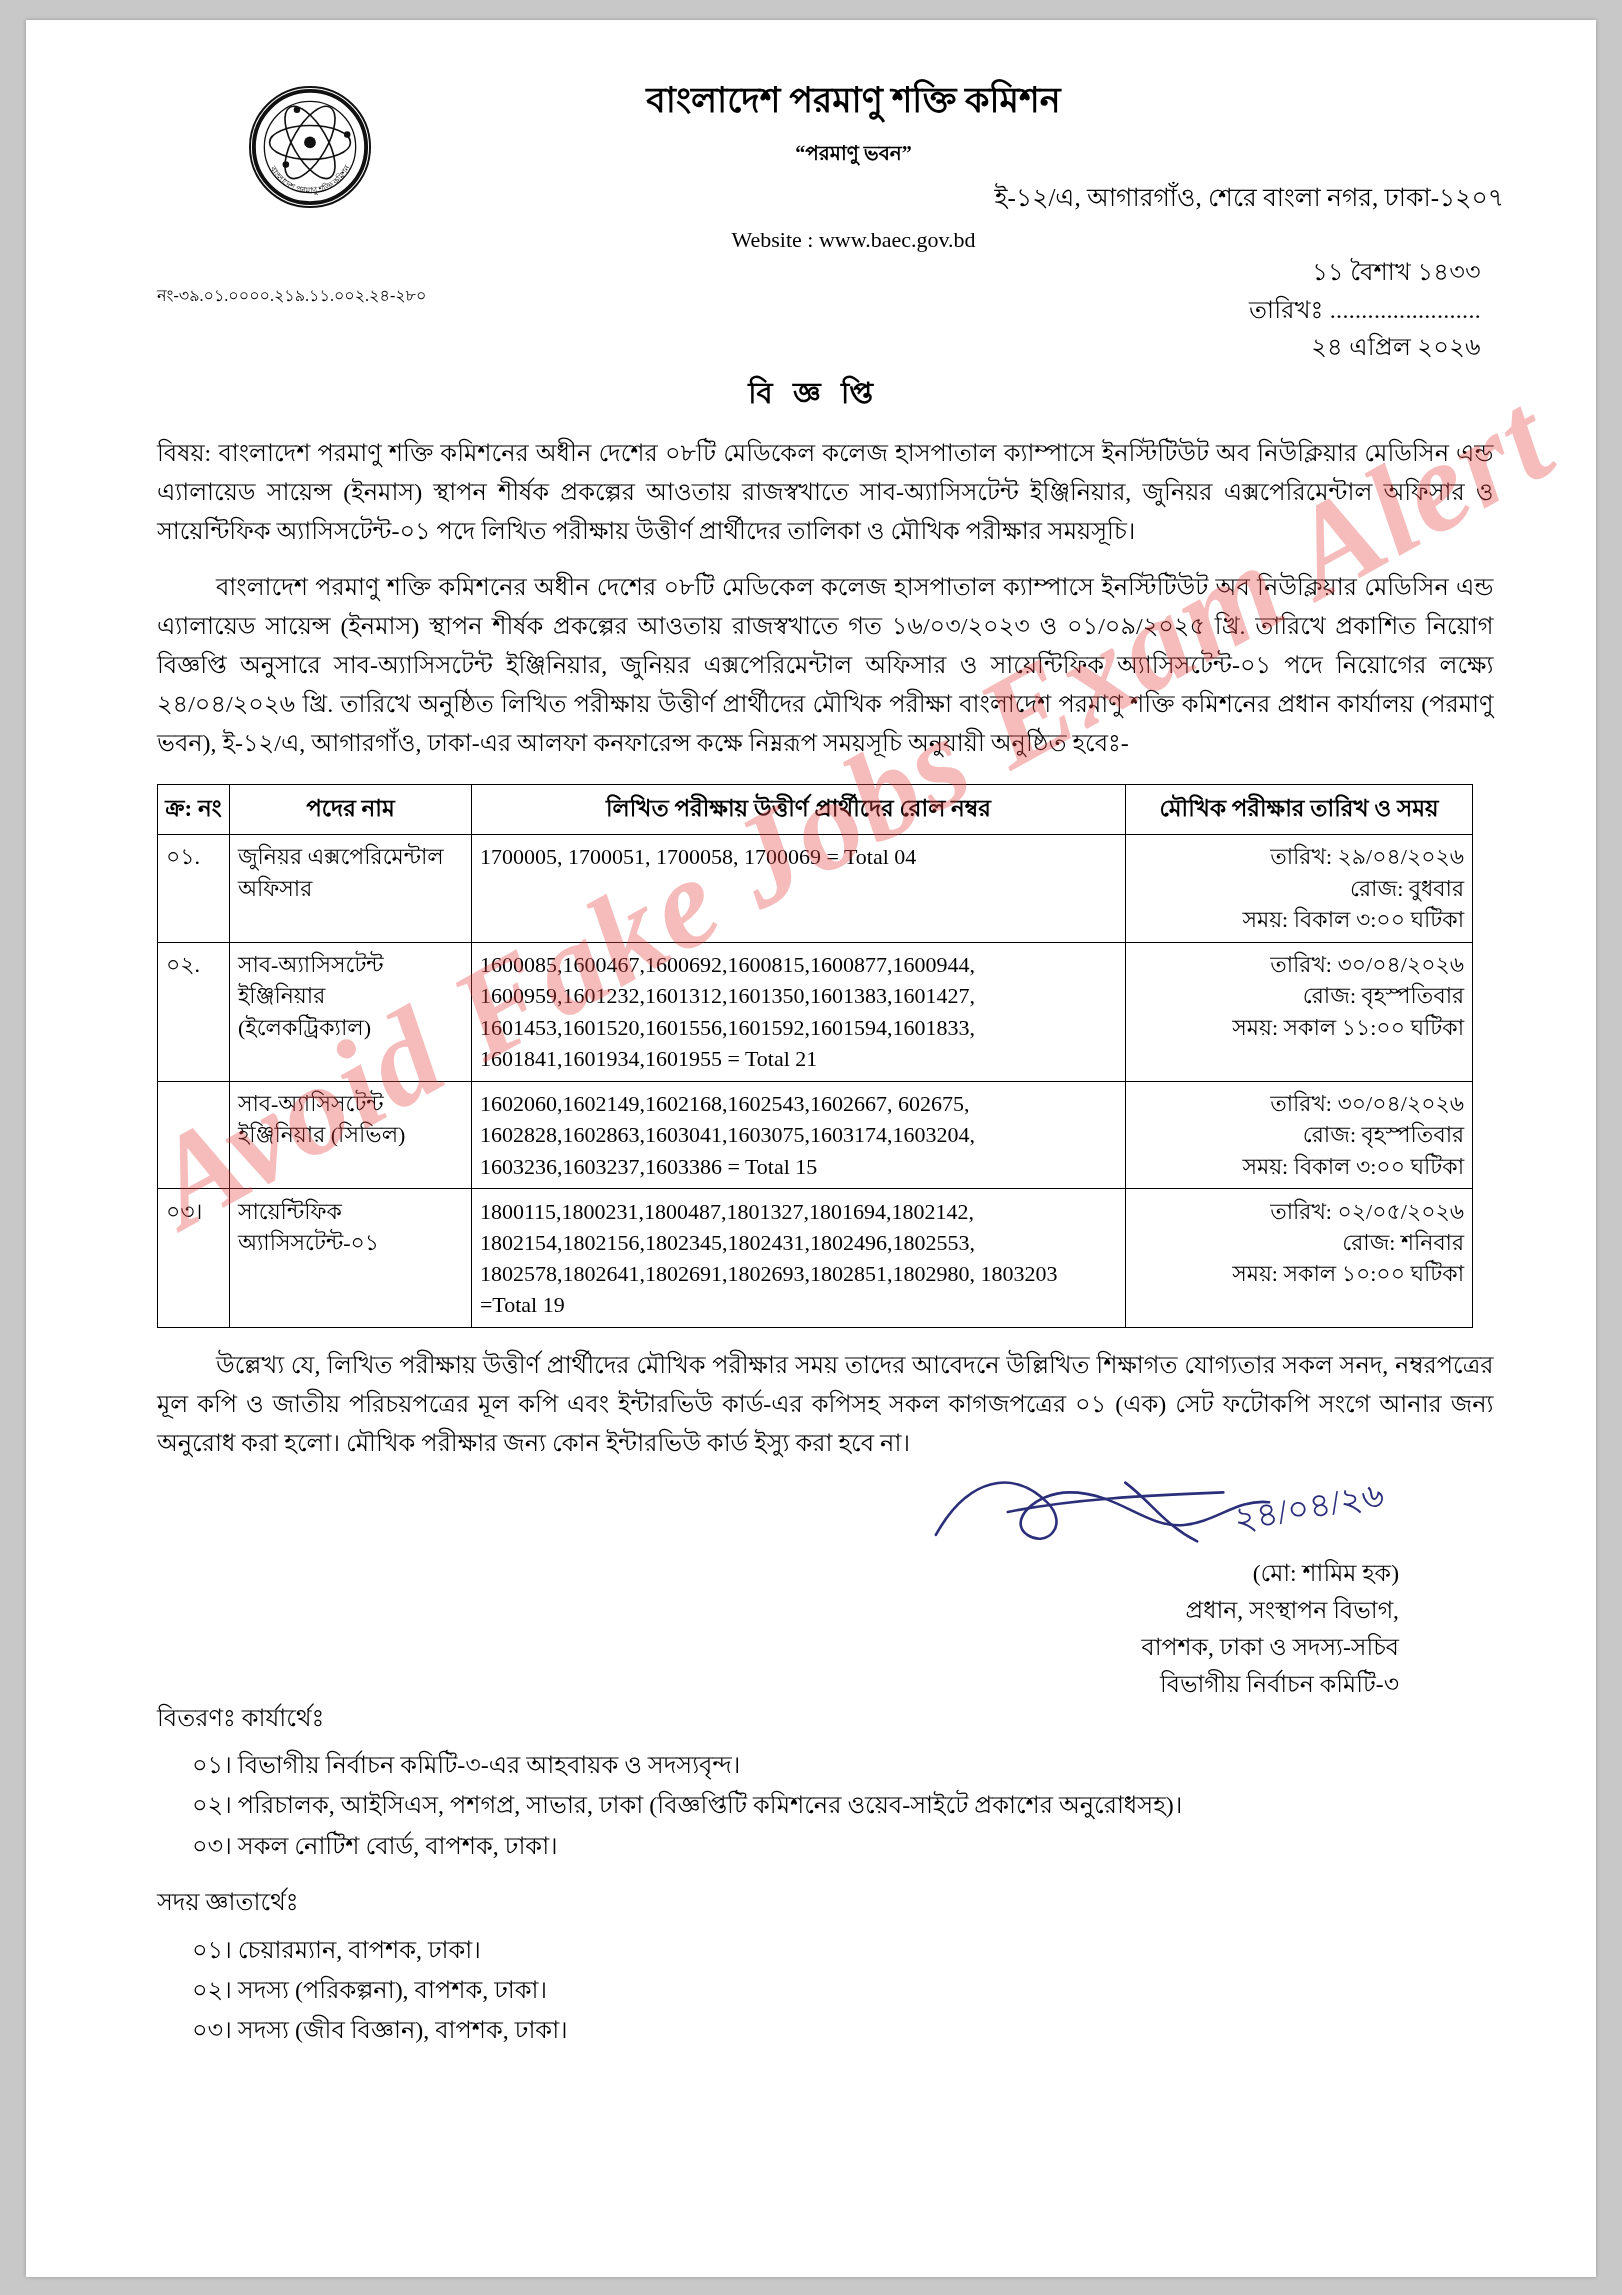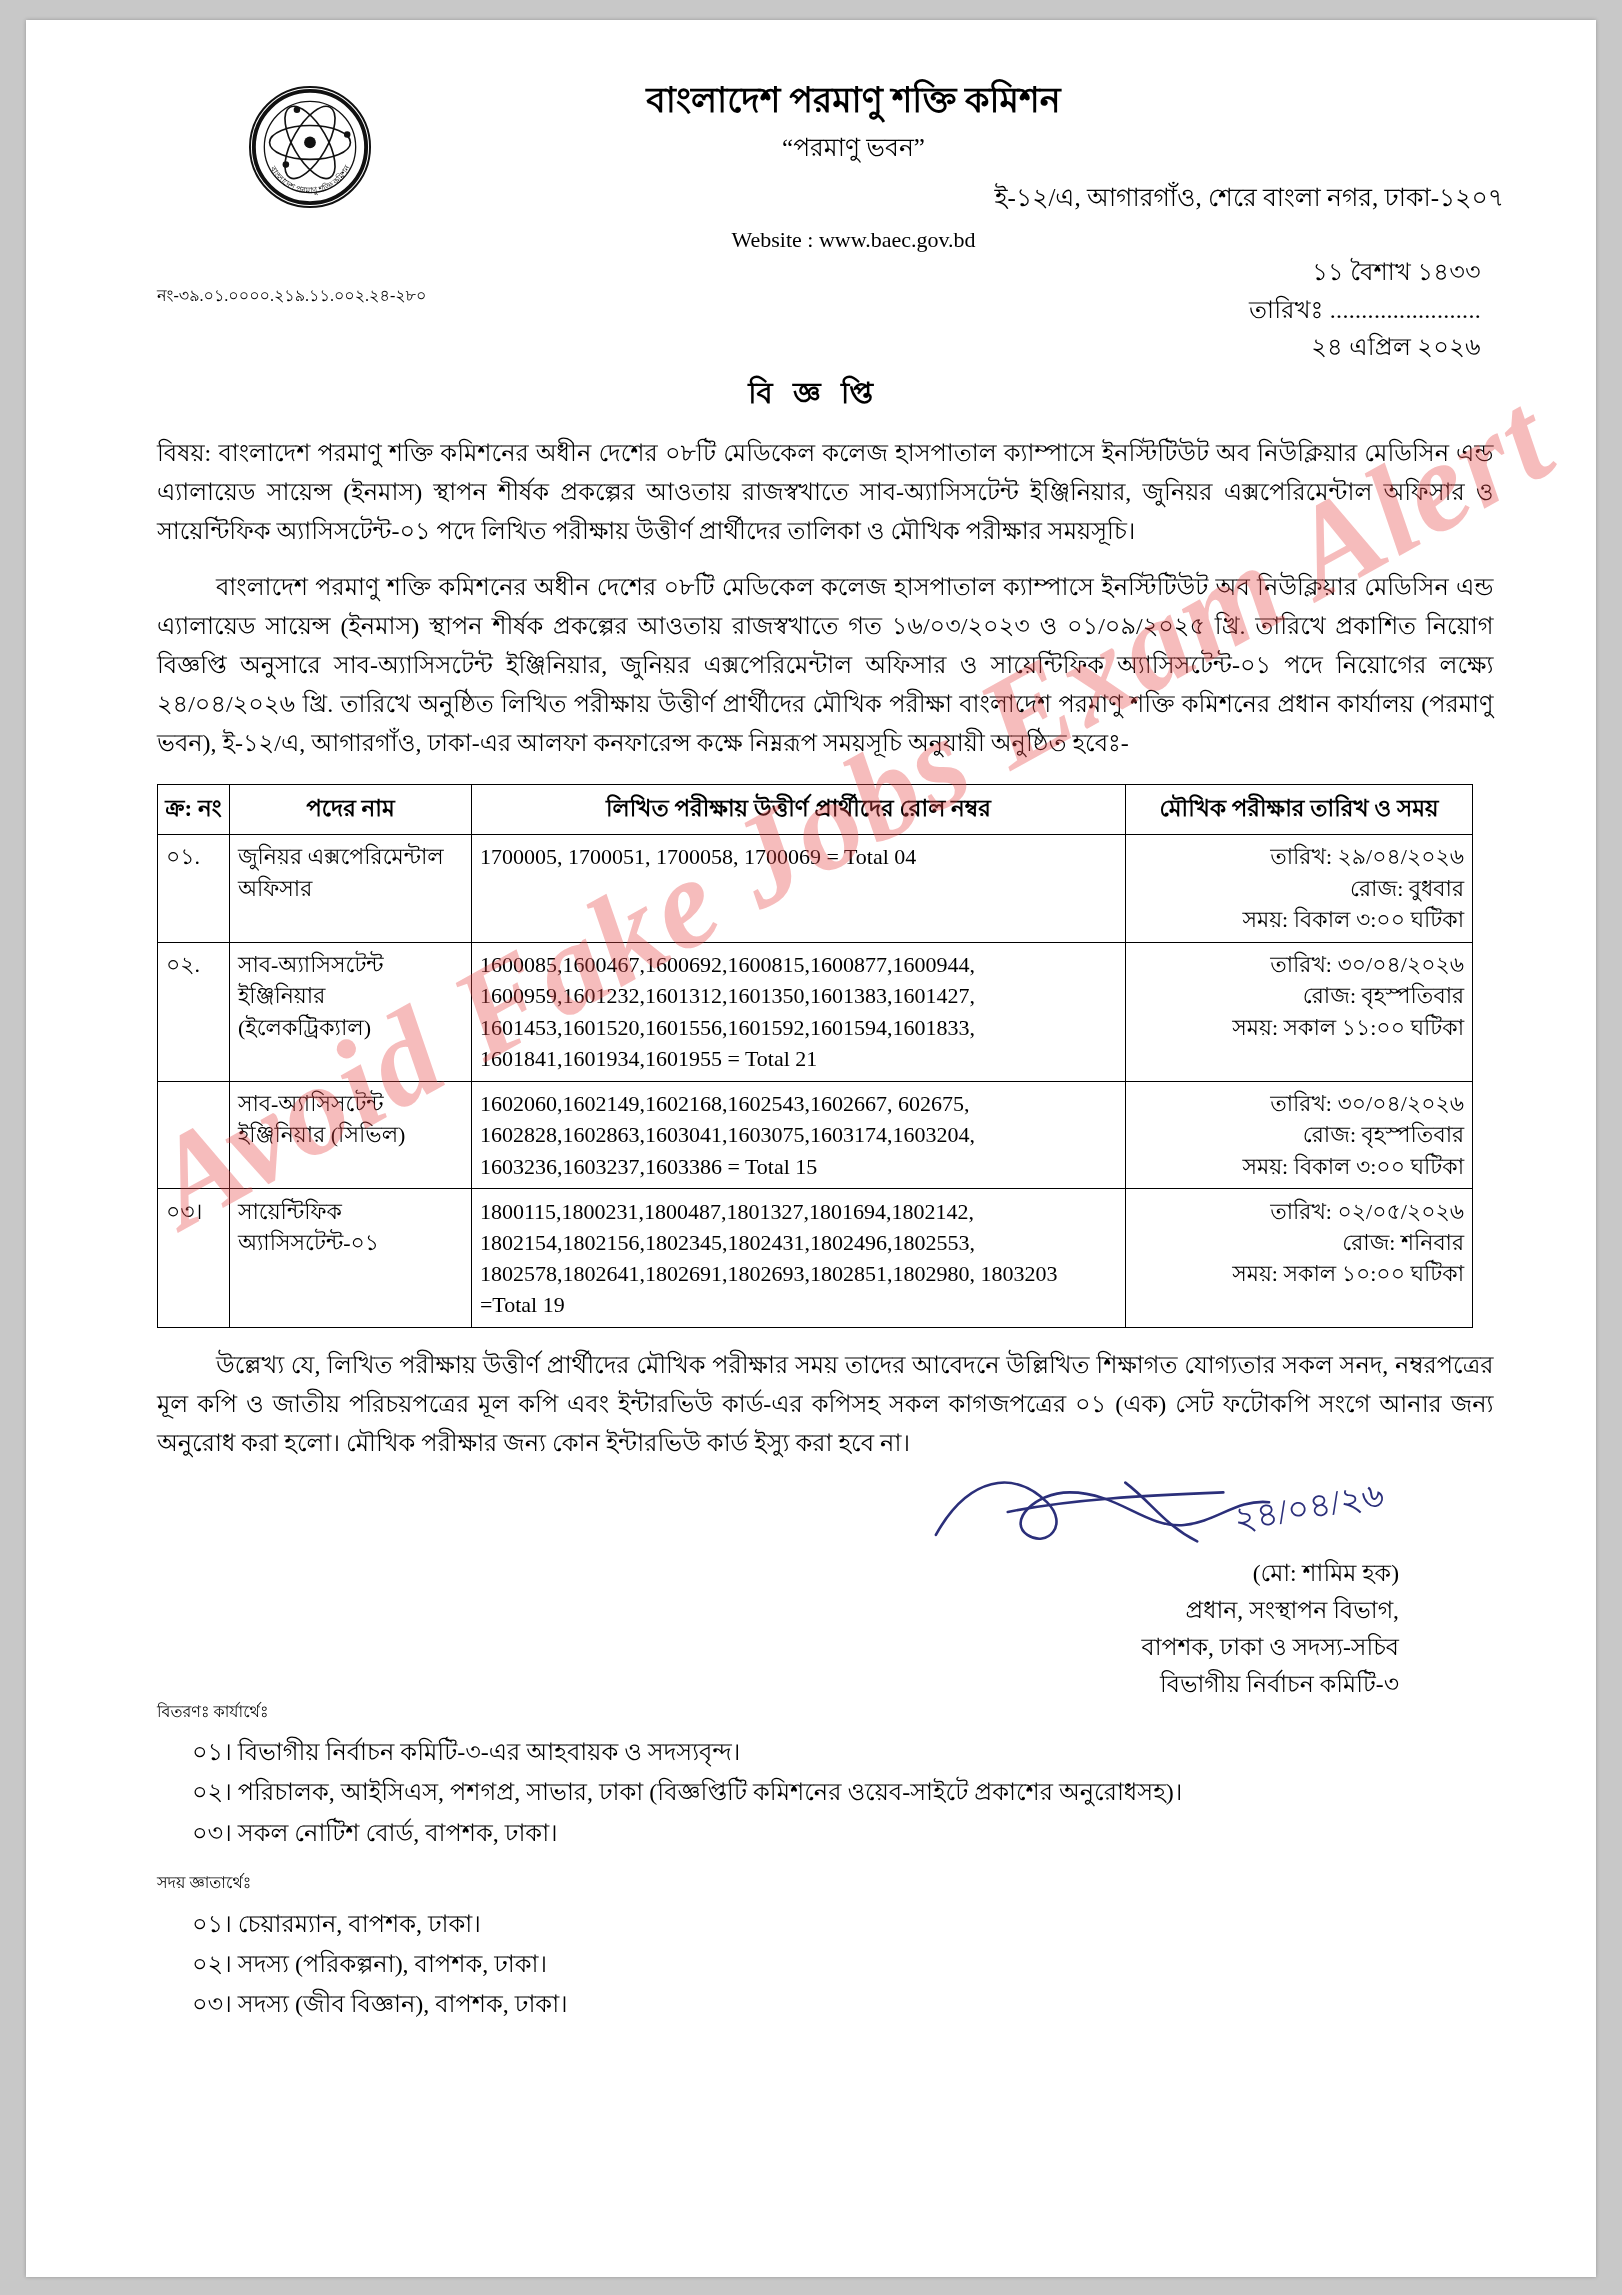--- a/index.html
+++ b/index.html
@@ -72,23 +72,23 @@
     text-align: center;
     padding-left: 79px;
   }
   .org-name {
     font-size: 35px;
     font-weight: bold;
     letter-spacing: 0px;
     line-height: 1.25;
   }
   .org-sub {
-    font-size: 25px;
-    font-weight: normal;
-    margin-top: 6px;
+    font-size: 20px;
+    font-weight: bold;
+    margin-top: 16px;
   }
   .org-addr {
     font-size: 25px;
     margin-top: 6.5px;
     text-align: right;
   }
   .org-web {
     font-size: 22px;
     margin-top: 6.5px;
     font-family: "Liberation Serif", serif;
@@ -202,21 +202,21 @@
     text-align: right;
     font-size: 23.6px;
     line-height: 1.58;
   }
   
   .dist {
     padding-left: 33px;
     margin-top: 13px;
   }
   .dist h4 {
-    font-size: 16px;
+    font-size: 24px;
     font-weight: normal;
     margin: 0 0 6.5px 0;
   }
   .dist .item {
     font-size: 24px;
     line-height: 1.68;
     margin-left: 35px;
   }
   .dist .gap { height: 17px; }
 </style>

